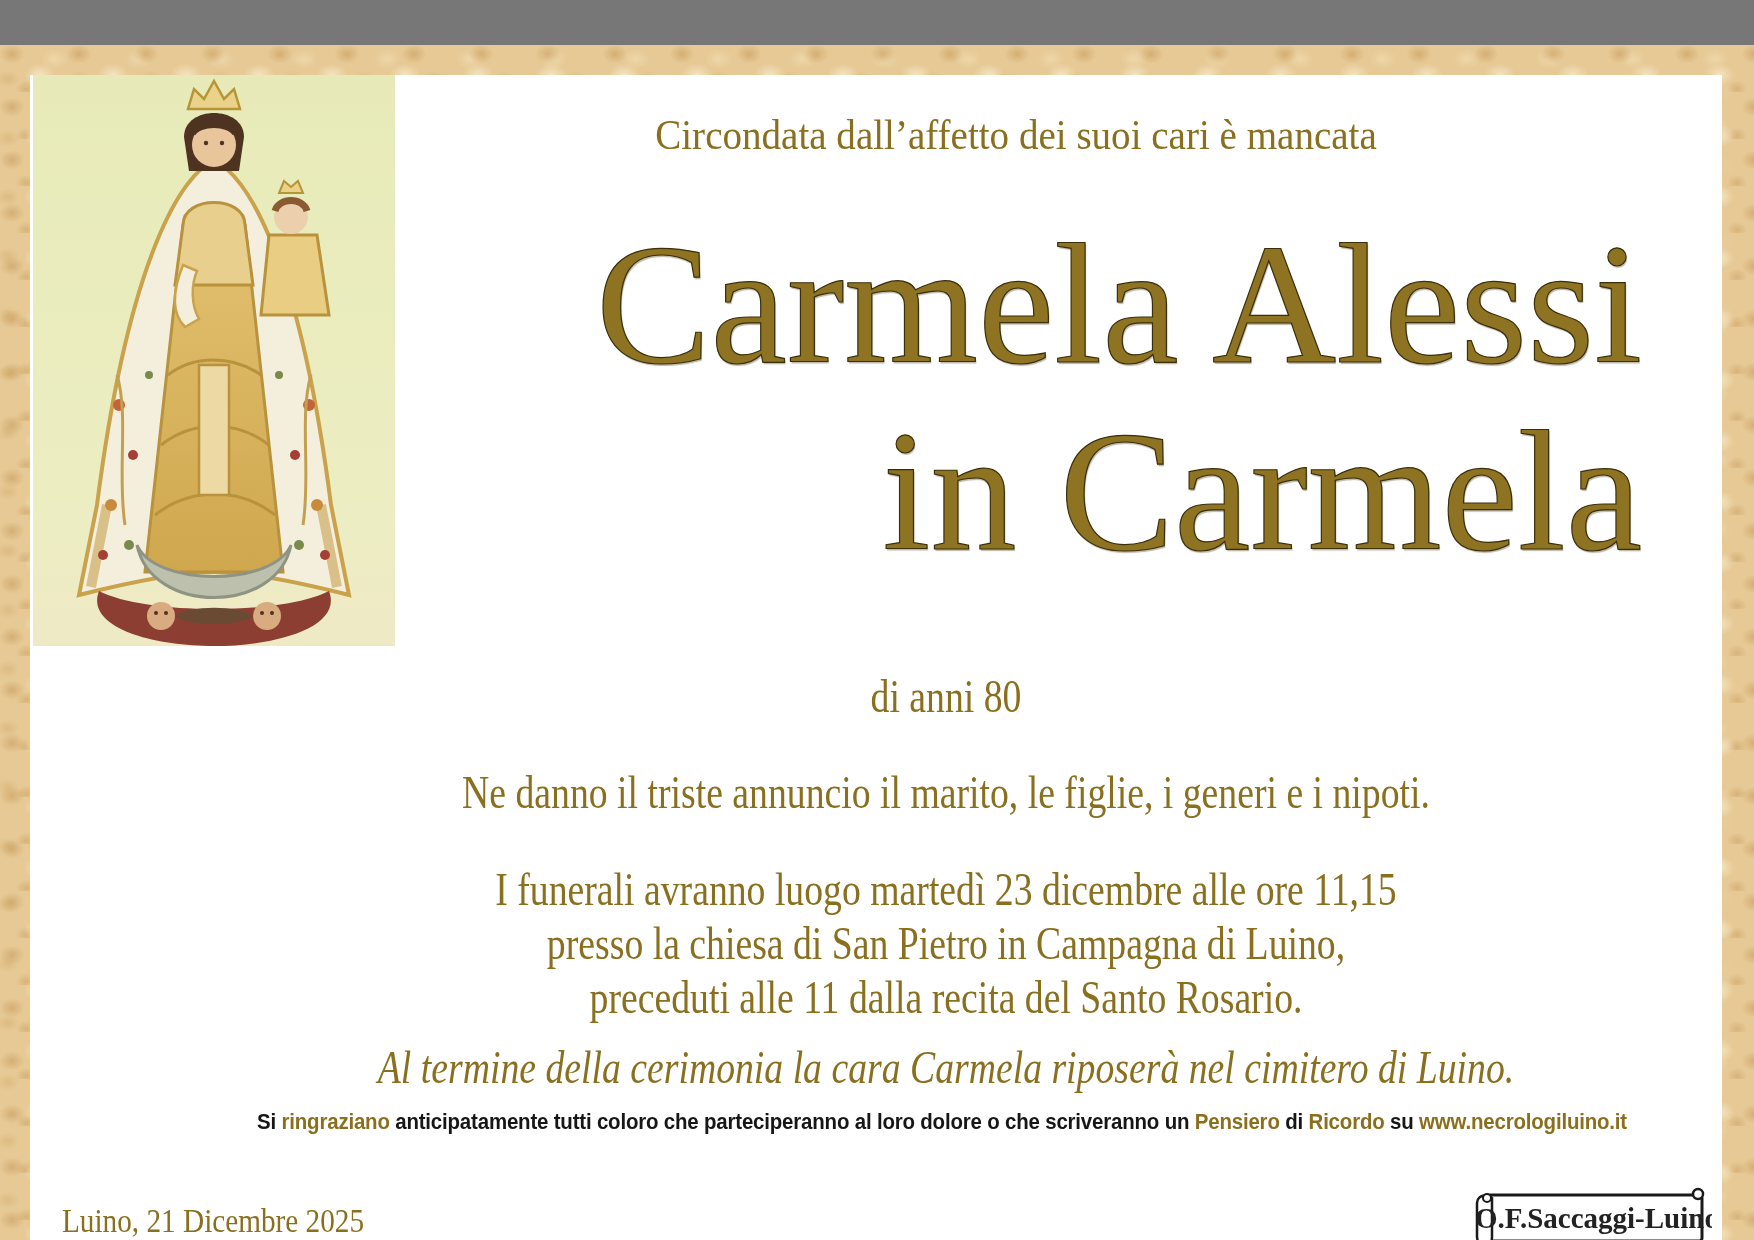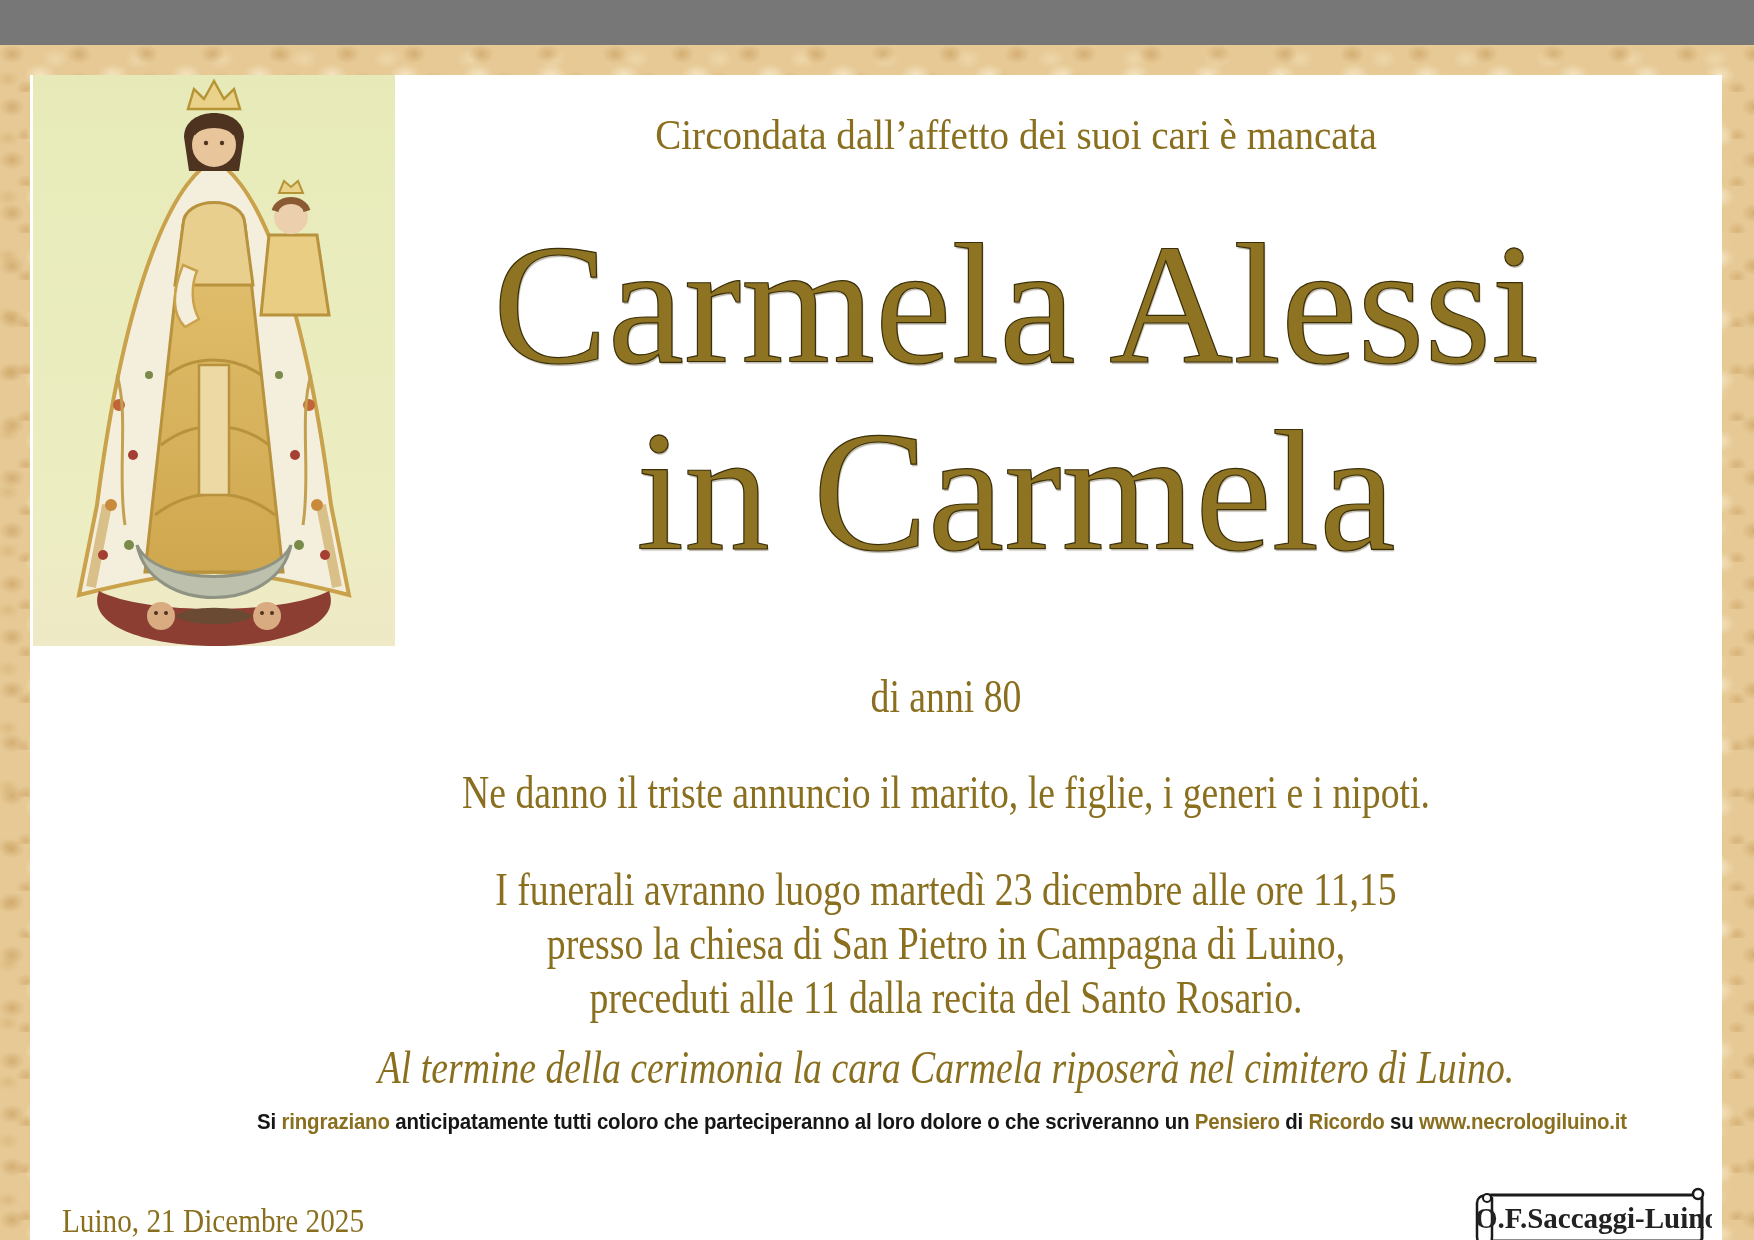--- a/index.html
+++ b/index.html
@@ -23,21 +23,21 @@
   .photo{position:absolute;left:33px;top:30px;width:362px;height:571px;}
   .photo svg{display:block;width:100%;height:100%;}
 
   .intro{
     position:absolute;left:390px;right:112px;top:62px;
     text-align:center;font-size:42px;line-height:56px;
     color:#8a6f1f;transform:scaleX(.93);
   }
   .name{
     position:absolute;left:390px;right:112px;top:166px;
-    text-align:center;font-size:172px;line-height:187px;font-weight:normal;margin:0;
+    text-align:right;font-size:172px;line-height:187px;font-weight:normal;margin:0;
     color:#8d7322;
     -webkit-text-stroke:1.2px #3b2f0a;
     text-shadow:1px 2px 1px rgba(59,47,10,.35);
   }
   .p{
     position:absolute;left:170px;right:32px;
     text-align:center;color:#8a6f1f;transform:scaleX(.82);
   }
   .age{top:626px;font-size:46px;line-height:52px;}
   .family{top:722px;font-size:46px;line-height:52px;}

